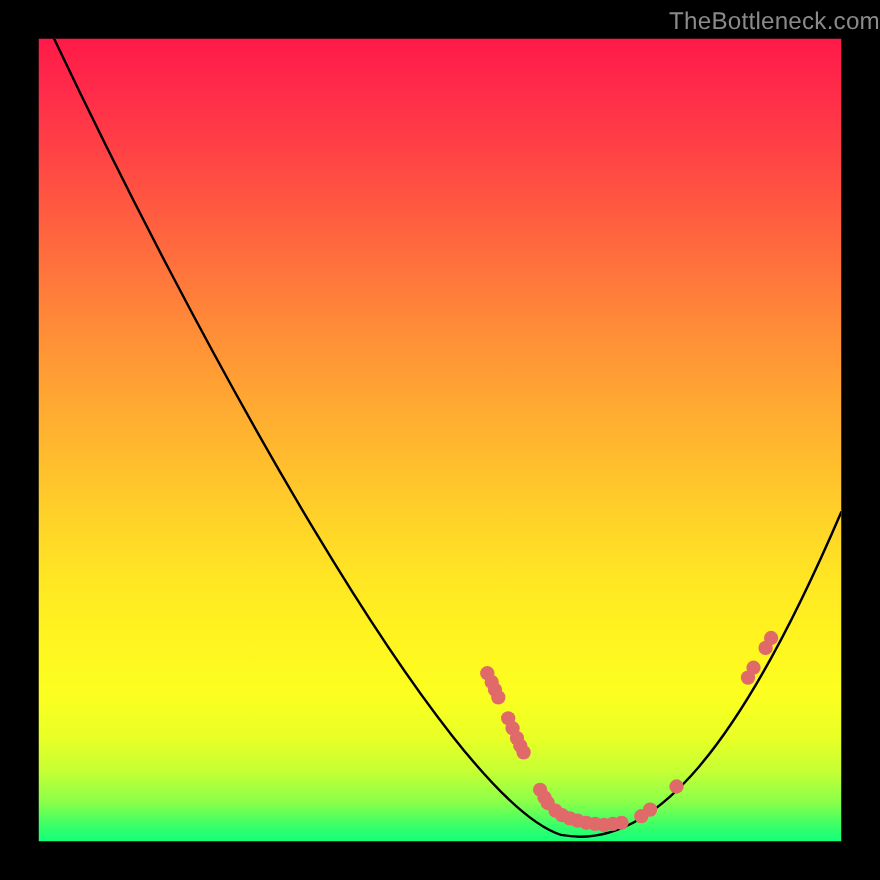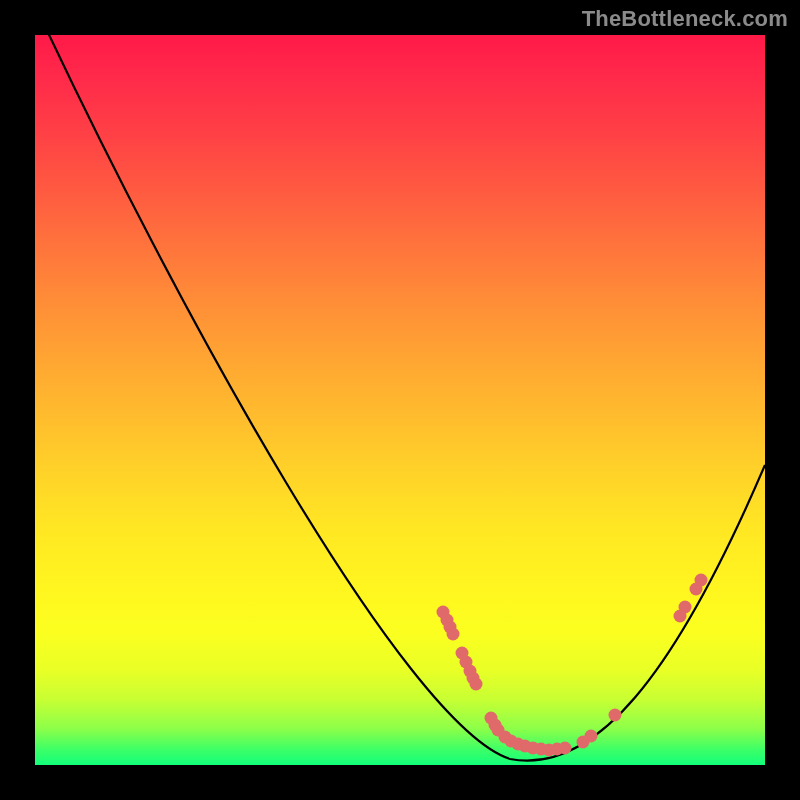--- a/index.html
+++ b/index.html
@@ -33,24 +33,24 @@
       #e9ff26 87%,
       #c8ff33 91%,
       #8dff49 95%,
       #3aff68 98%,
       #13ff7b 100%
     );
   }
   .watermark {
     position: absolute;
     top: 6px;
-    right: 12px;
+    right: 0;
     font-family: Arial, Helvetica, sans-serif;
     font-size: 22px;
-    font-weight: 700;
+    font-weight: 400;
     color: #8a8a8a;
     letter-spacing: 0.2px;
   }
   svg.curve {
     position: absolute;
     inset: 0;
     width: 730px;
     height: 730px;
   }
 </style>

